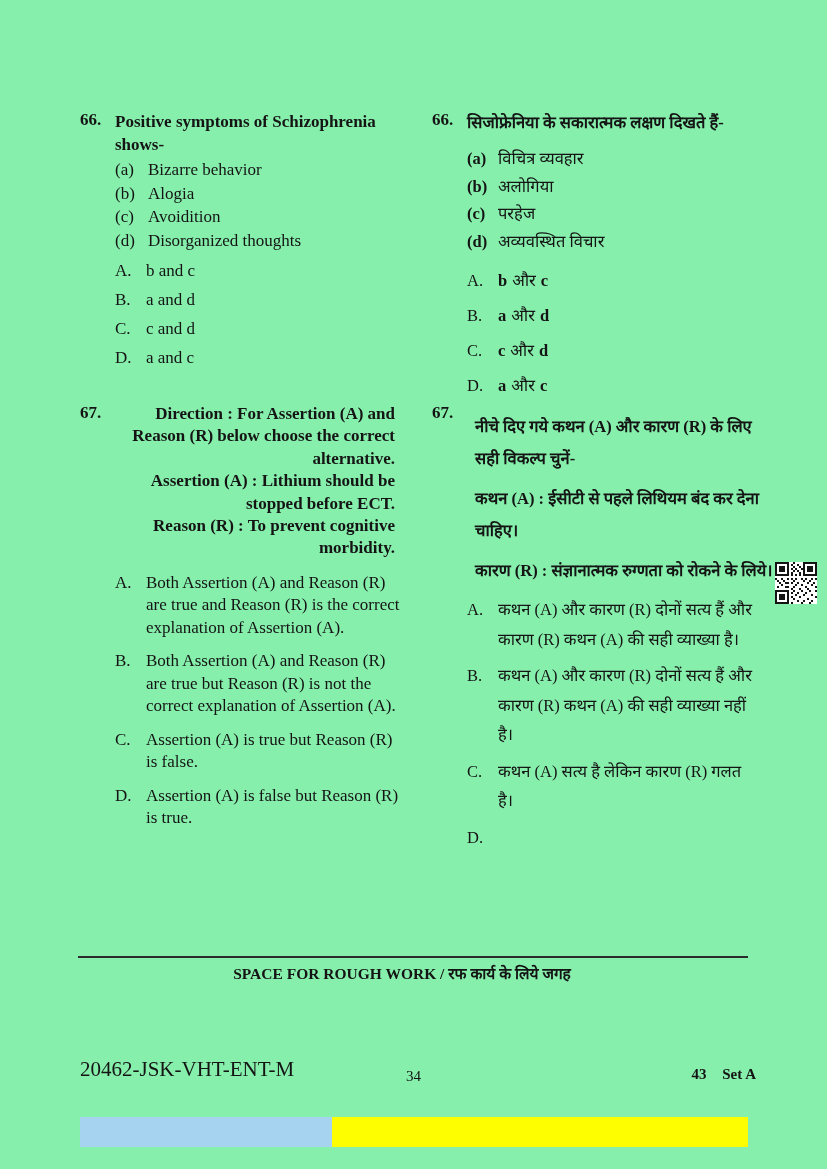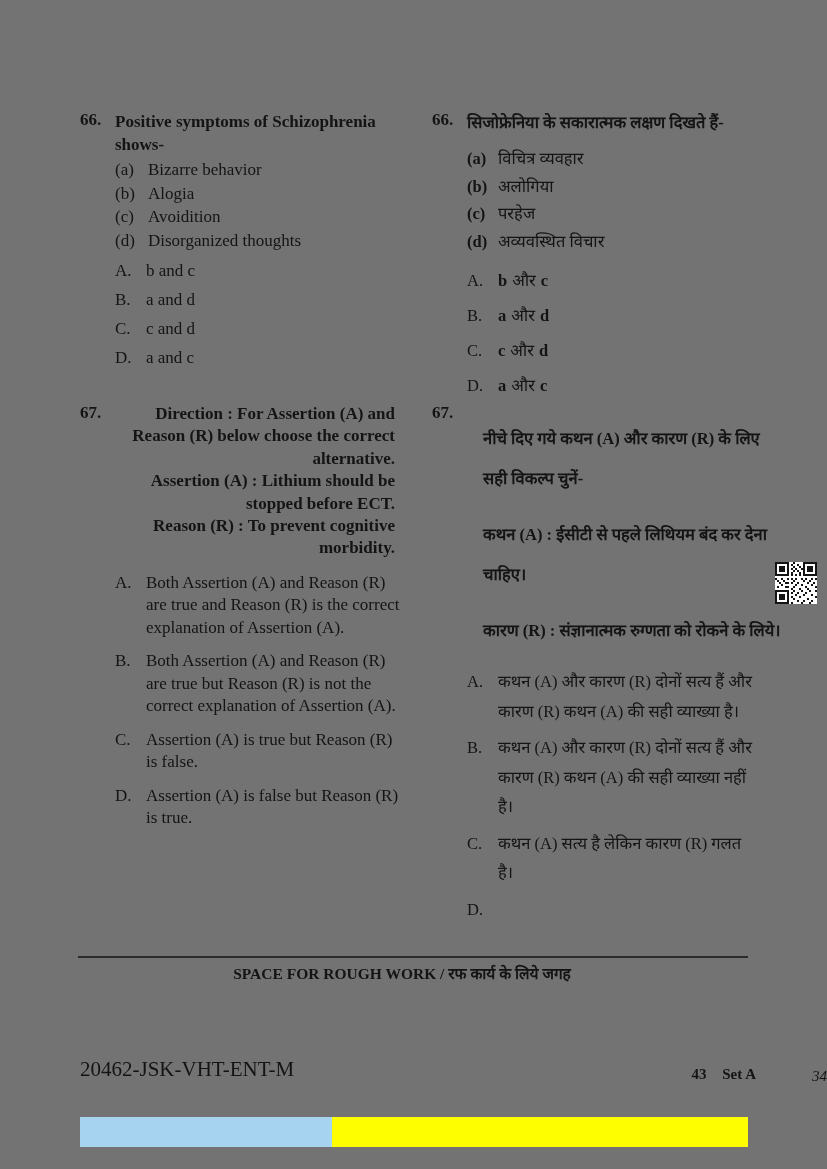--- a/index.html
+++ b/index.html
@@ -1,34 +1,34 @@
 <!DOCTYPE html>
 <html><head>
 <meta charset="utf-8">
 <style>
   html,body{margin:0;padding:0;background:#ffffff;}
-  .page{position:relative;width:827px;height:1169px;background:#737373;
+  .page{position:relative;width:827px;height:1169px;background:#86efac;
         font-family:"Liberation Serif",serif;color:#141414;overflow:hidden;}
 
   
   .question{position:absolute;}
   #q66-en{left:80px;top:110px;width:345px;}
   #q67-en{left:80px;top:403px;width:345px;}
   #q66-hi{left:432px;top:110px;width:335px;}
   #q67-hi{left:432px;top:403px;width:335px;}
   .qnum{position:absolute;left:0;top:0;font-weight:bold;font-size:17px;}
   .qbody{margin-left:35px;}
   .en{font-size:17px;}
   .hi{font-size:16.5px;}
 
   .stem{margin:0;font-weight:bold;}
   #q66-en .stem{width:300px;line-height:23px;}
   #q67-en .stem p{margin:0;width:280px;line-height:22.4px;text-align:right;}
   #q66-hi .stem{width:300px;line-height:26px;}
-  #q67-hi .stem p{margin:16px;width:300px;line-height:40px;}
+  #q67-hi .stem p{margin:8px;width:300px;line-height:32px;}
 
   .sub-row{display:flex;}
   .sub-label{flex:none;width:33px;}
   #q66-en .subopts{margin-top:2px;}
   #q66-en .sub-row{line-height:23.5px;}
   #q66-hi .subopts{margin-top:9px;}
   #q66-hi .sub-row{line-height:27.5px;}
   #q66-hi .sub-label{font-weight:bold;width:31px;}
 
   .opt-row{display:flex;}
@@ -51,21 +51,21 @@
   .qr svg{width:100%;height:100%;shape-rendering:crispEdges;}
 
   
   .rough-rule{position:absolute;left:78px;top:956px;width:670px;height:0;
               border-top:2.5px solid #2b2b2b;}
   .rough-label{position:absolute;left:0;top:962px;width:804px;text-align:center;
                font-weight:bold;font-size:15.5px;}
 
   
   .f-code{position:absolute;left:80px;top:1057px;font-weight:normal;font-size:21px;}
-  .f-page{position:absolute;left:0;top:1068px;width:827px;text-align:right;font-size:15px;font-style:italic;}
+  .f-page{position:absolute;left:0;top:1068px;width:827px;text-align:center;font-size:15px;}
   .f-set{position:absolute;right:71px;top:1066px;font-weight:bold;font-size:15px;}
   .f-set span{margin-left:12px;}
   .f-set span:first-child{margin-left:0;}
 
   
   .bar{position:absolute;top:1117px;height:30px;}
   .bar-blue{left:80px;width:252px;}
   .bar-yellow{left:332px;width:416px;}
 </style>
 </head>

